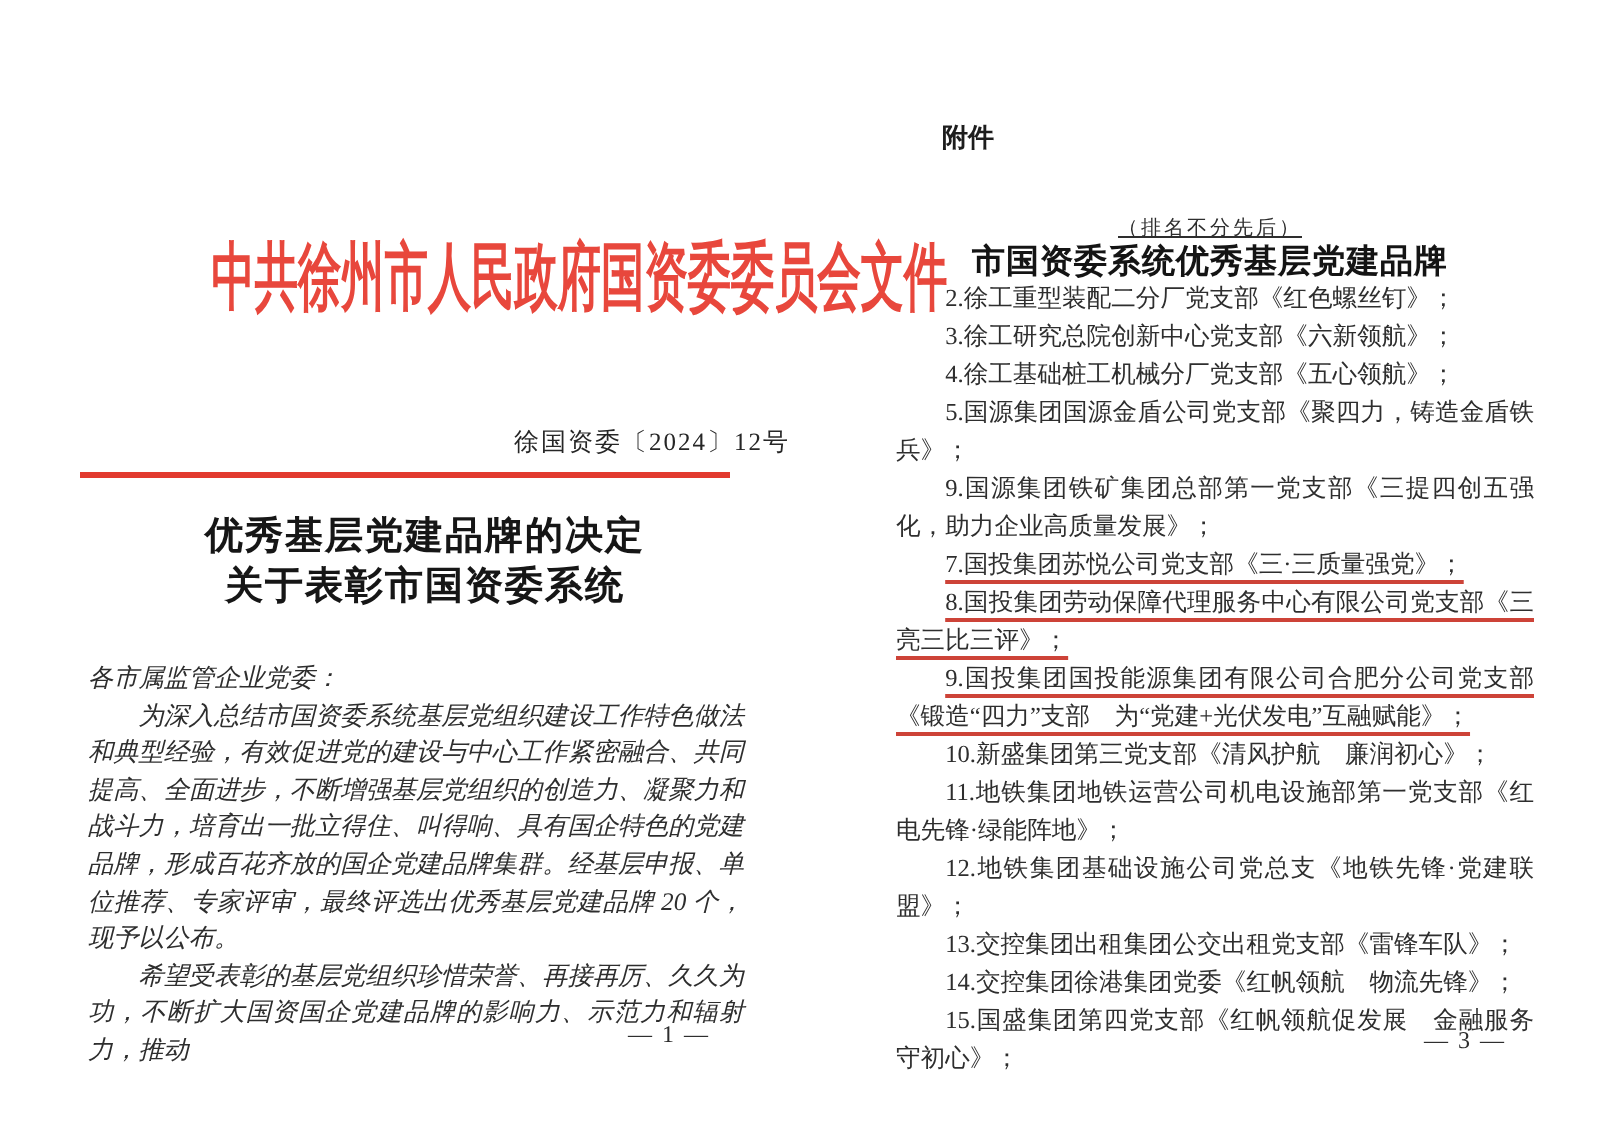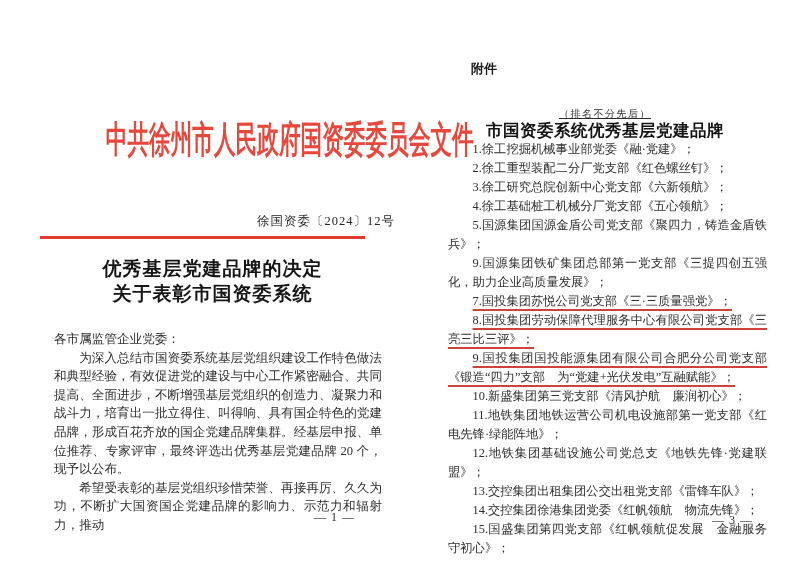--- a/index.html
+++ b/index.html
@@ -23,23 +23,24 @@
   .red-rule {
     position: absolute; left: 40px; top: 236px; width: 325px; height: 2.5px;
     background: #e23a2f;
   }
   .doc-title {
     position: absolute; left: 30px; top: 256px; width: 365px;
     text-align: center; font-weight: 700; font-size: 19px; line-height: 25px;
     color: #161616; letter-spacing: 1px;
   }
   .body-block {
-    position: absolute; left: 54px; top: 330px; width: 328px;
+    position: absolute; left: 44px; top: 330px; width: 328px;
     font-size: 12.6px; line-height: 18.6px; text-align: justify;
     color: #2e2e2e;
+    font-style: italic;
   }
   .salutation { text-indent: 0; }
   .para { text-indent: 2em; }
   .page-num { position: absolute; font-size: 12px; color: #2e2e2e; letter-spacing: 1px; }
   .page-num-left { left: 314px; top: 510px; }
   .page-num-right { left: 712px; top: 513px; }
 
   
   .attach-label {
     position: absolute; left: 455px; top: 60px;
@@ -97,21 +98,20 @@
   </div>
 
   <div>
     <div class="attach-label">附件</div>
 
     <div class="att-title">市国资委系统优秀基层党建品牌</div>
 
     <div class="att-sub">（排名不分先后）</div>
 
     <ol class="brand-list">
-      <li>1.徐工挖掘机械事业部党委《融·党建》；</li>
       <li>2.徐工重型装配二分厂党支部《红色螺丝钉》；</li>
       <li>3.徐工研究总院创新中心党支部《六新领航》；</li>
       <li>4.徐工基础桩工机械分厂党支部《五心领航》；</li>
       <li>5.国源集团国源金盾公司党支部《聚四力，铸造金盾铁兵》；</li>
       <li>9.国源集团铁矿集团总部第一党支部《三提四创五强化，助力企业高质量发展》；</li>
       <li class="redline">7.国投集团苏悦公司党支部《三·三质量强党》；</li>
       <li class="redline">8.国投集团劳动保障代理服务中心有限公司党支部《三亮三比三评》；</li>
       <li class="redline">9.国投集团国投能源集团有限公司合肥分公司党支部《锻造“四力”支部　为“党建+光伏发电”互融赋能》；</li>
       <li>10.新盛集团第三党支部《清风护航　廉润初心》；</li>
       <li>11.地铁集团地铁运营公司机电设施部第一党支部《红电先锋·绿能阵地》；</li>

